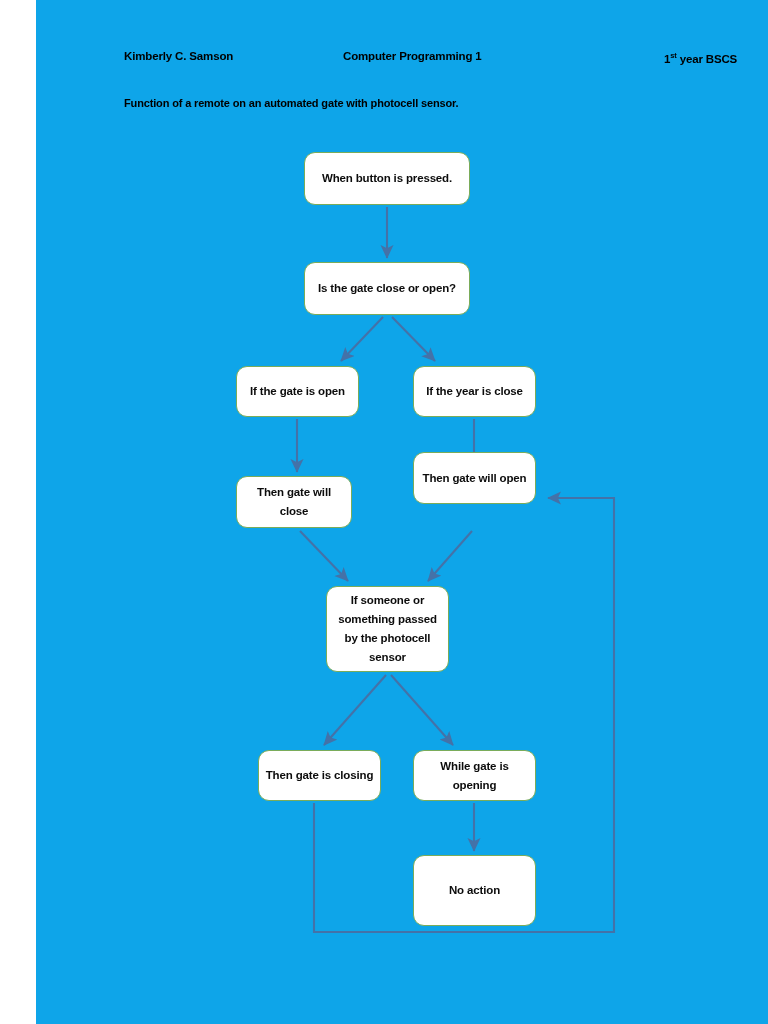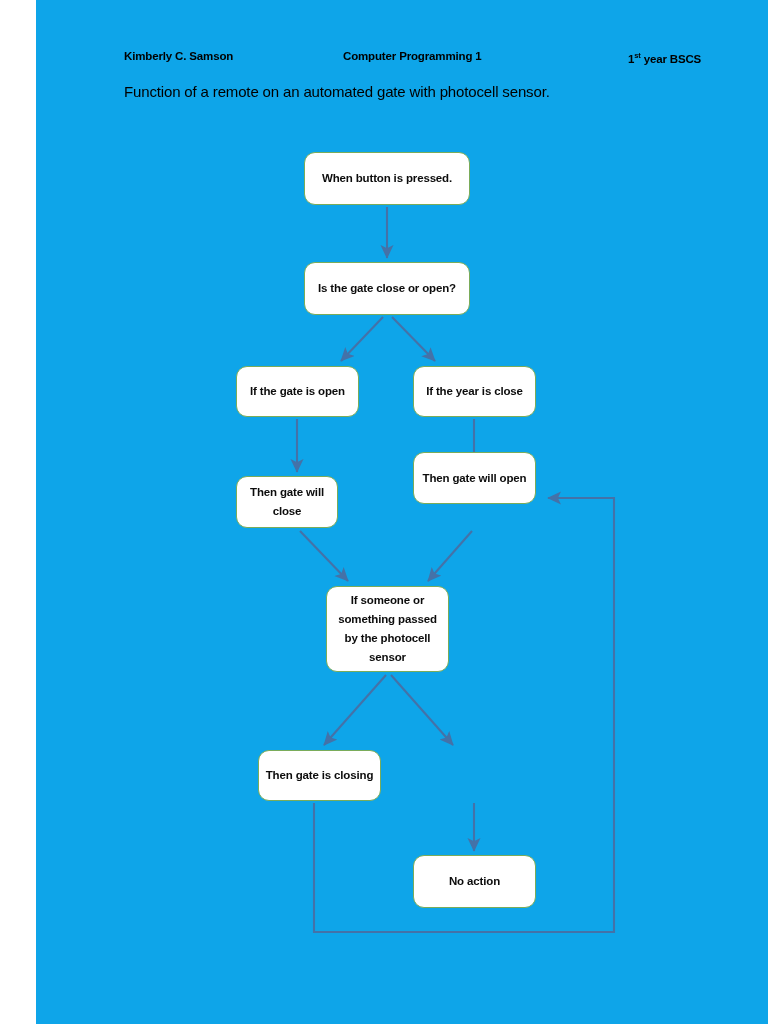--- a/index.html
+++ b/index.html
@@ -29,33 +29,33 @@
   .hdr-item {
     position: absolute;
     font-size: 11.5px;
     font-weight: bold;
     letter-spacing: -0.15px;
     white-space: nowrap;
     line-height: 20px;
   }
   #hdr-name  { left: 88px; }
   #hdr-course{ left: 307px; }
-  #hdr-year  { left: 592px; }
+  #hdr-year  { left: 628px; }
   .sup {
     font-size: 7.5px;
     vertical-align: super;
     font-weight: bold;
   }
 
   #subtitle {
     position: absolute;
-    top: 83px;
+    top: 94px;
     left: 88px;
-    font-size: 15px;
-    font-weight: normal;
+    font-size: 11px;
+    font-weight: bold;
     letter-spacing: -0.15px;
     white-space: nowrap;
     line-height: 18px;
   }
 
   
   #flow {
     position: absolute;
     top: 0;
     left: 0;
@@ -145,35 +145,38 @@
     </div>
 
     <div class="node" style="left:268px; top:262px; width:166px; height:53px;">
       <span>Is the gate close or open?</span>
     </div>
 
     <div class="node" style="left:377px; top:366px; width:123px; height:51px;">
       <span>If the year is close</span>
     </div>
 
-    <div class="node" style="left:200px; top:476px; width:102px; height:52px;">
+    <div class="node" style="left:200px; top:476px; width:116px; height:52px;">
       <span>Then gate will close</span>
     </div>
 
     <div class="node" style="left:377px; top:452px; width:123px; height:52px;">
       <span>Then gate will open</span>
     </div>
 
     <div class="node" style="left:290px; top:586px; width:123px; height:86px;align-items:center;">
       <span>If someone or something passed by the photocell sensor</span>
     </div>
 
     <div class="node" style="left:222px; top:750px; width:123px; height:51px;">
       <span>Then gate is closing</span>
     </div>
 
+    <div class="node" style="left:377px; top:750px; width:123px; height:51px;">
+      <span>While gate is opening</span>
+    </div>
 
-    <div class="node" style="left:377px; top:855px; width:123px; height:53px;">
+    <div class="node" style="left:377px; top:855px; width:123px; height:71px;">
       <span>No action</span>
     </div>
 
   </div>
 </div>
 
 </body></html>

